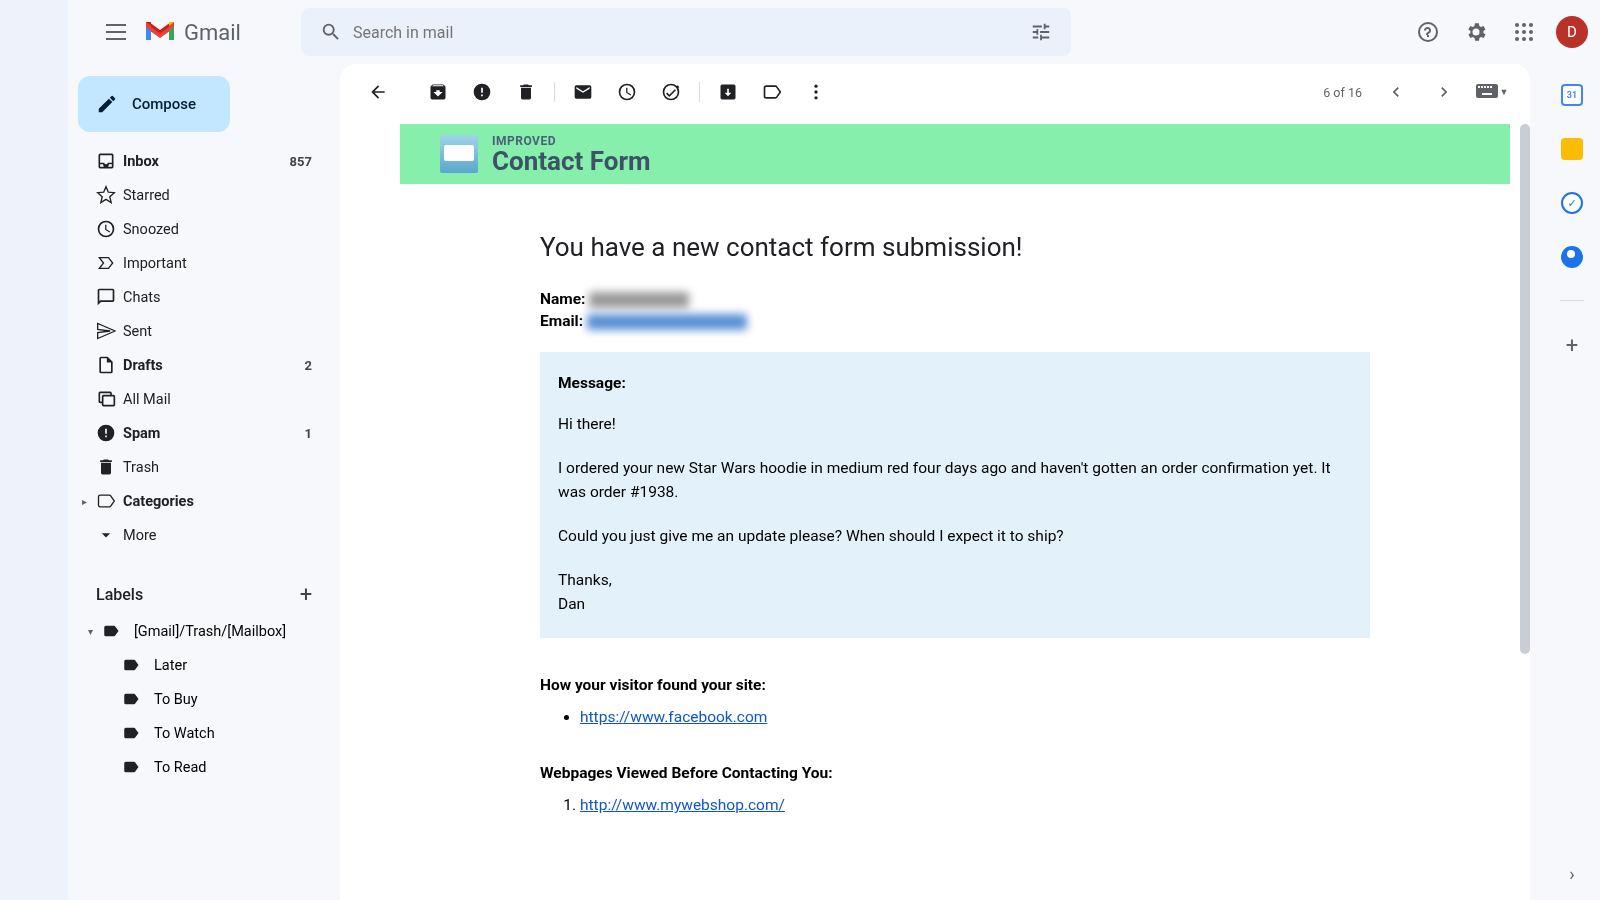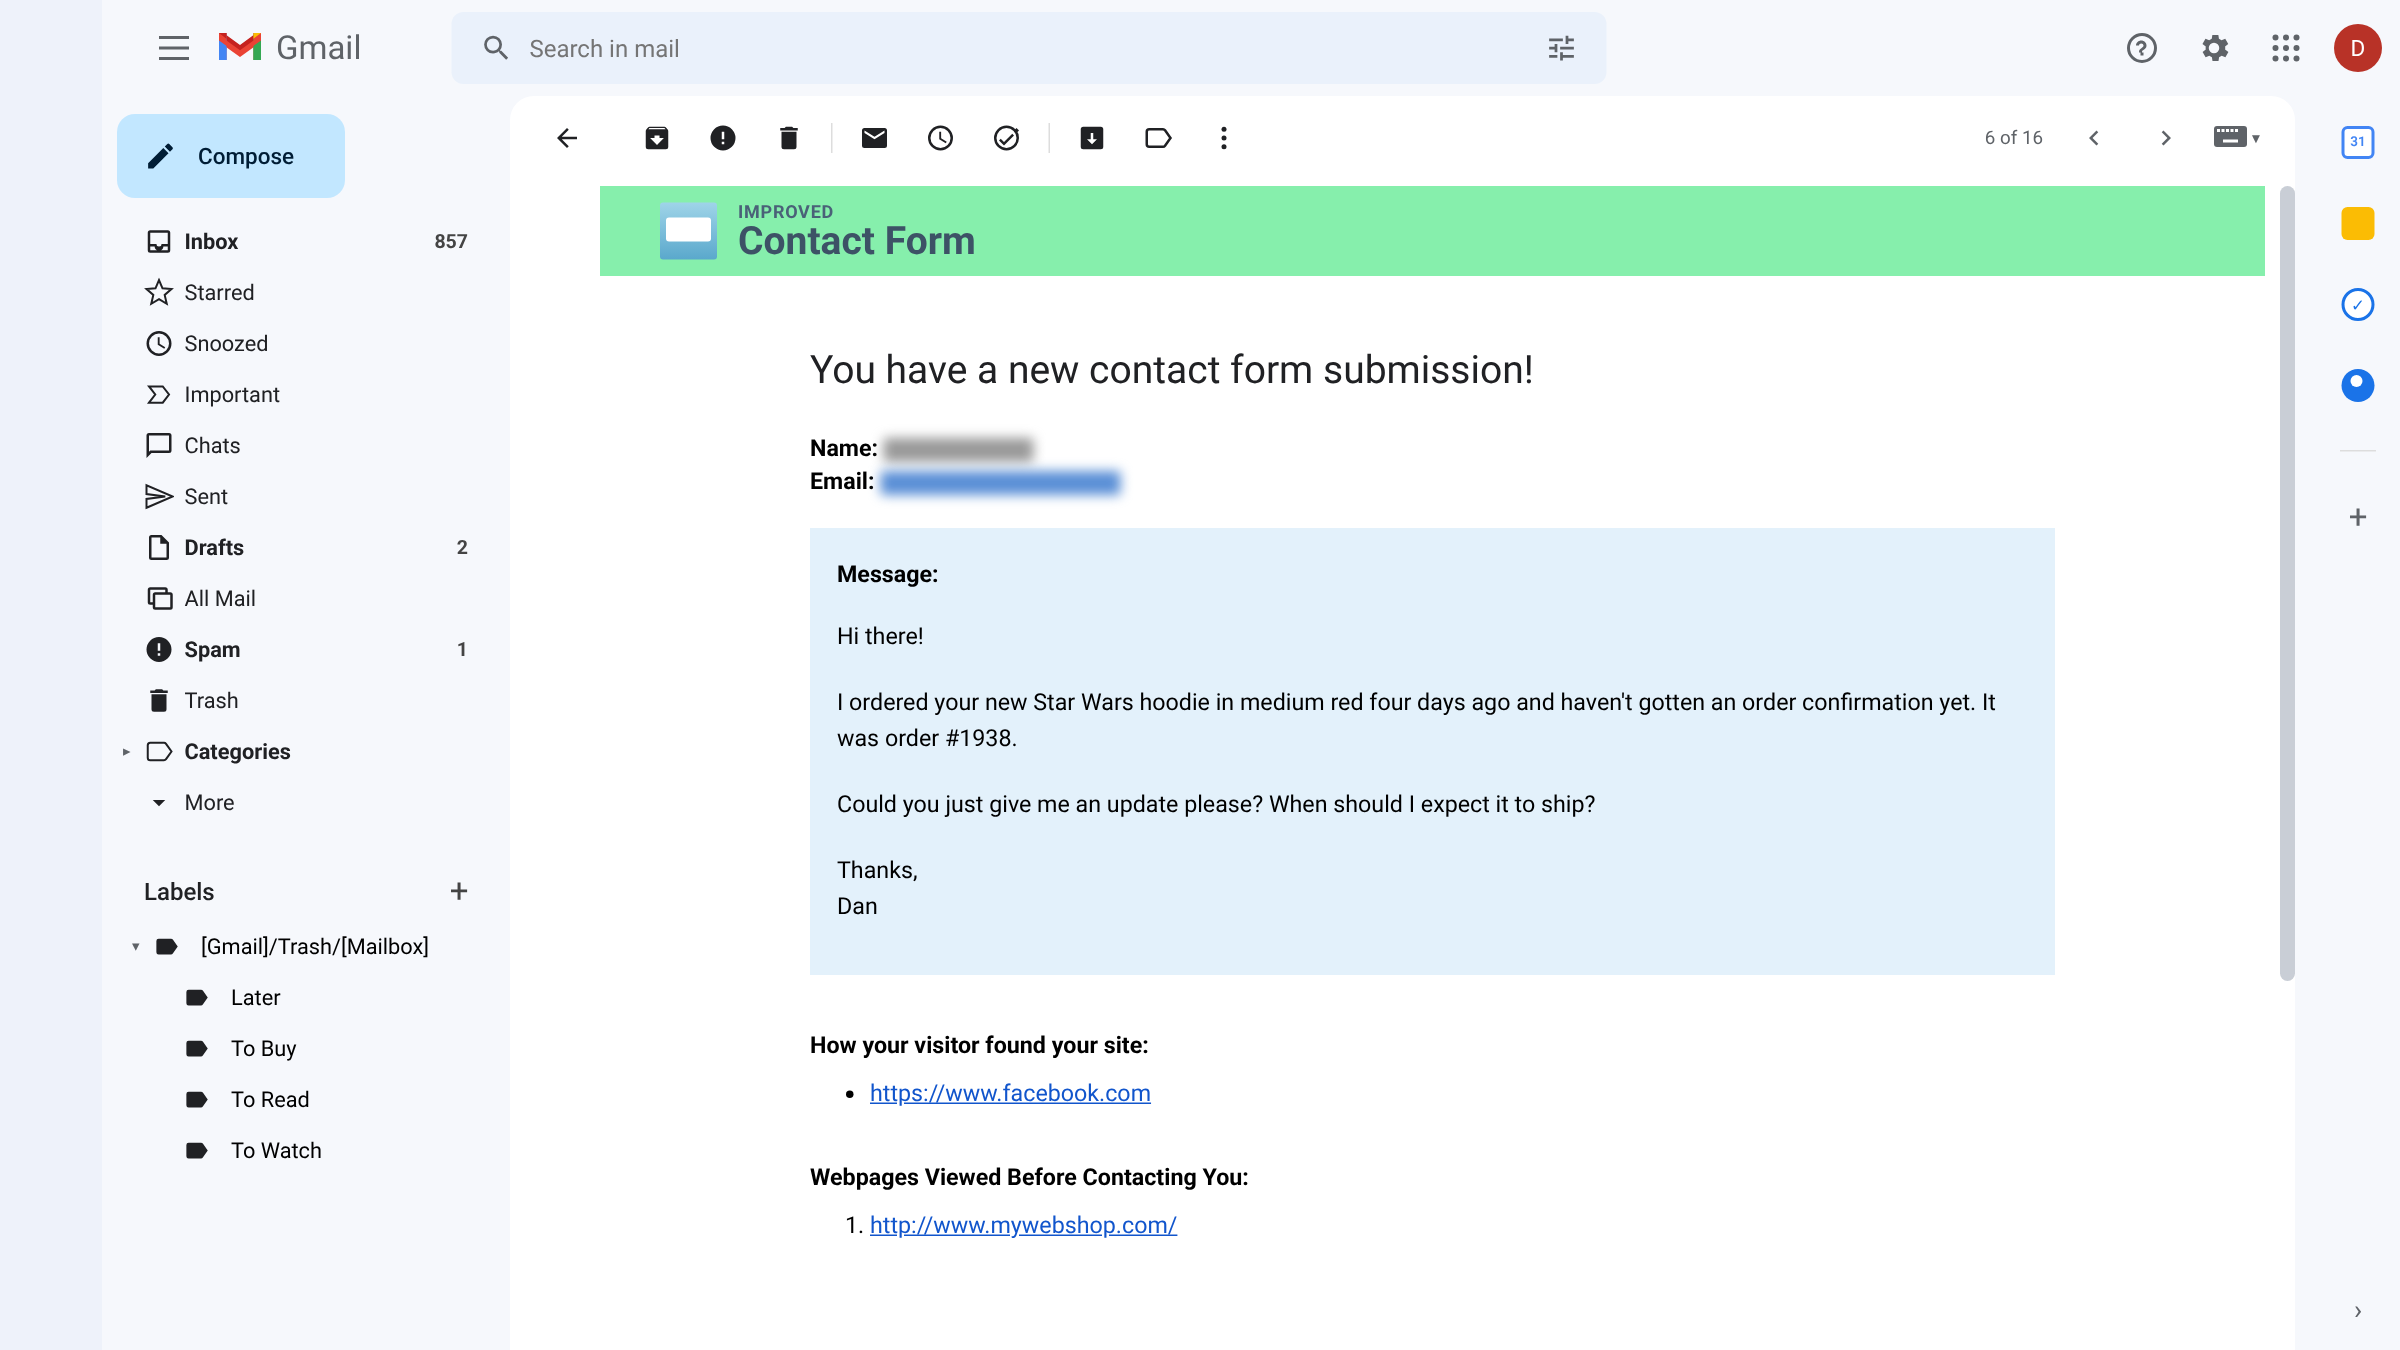--- a/index.html
+++ b/index.html
@@ -293,30 +293,30 @@
         </span>
         <span class="label-text">To Buy</span>
       </div>
       <div class="label-item sub-label">
         <span class="label-caret"></span>
         <span class="label-icon">
           <svg width="18" height="18" viewBox="0 0 24 24">
             <path d="M17.63 5.84A2 2 0 0016 5H5a2 2 0 00-2 2v10a2 2 0 002 2h11a2 2 0 001.63-.84L22 12z" fill="#202124"></path>
           </svg>
         </span>
-        <span class="label-text">To Read</span>
+        <span class="label-text">To Watch</span>
       </div>
       <div class="label-item sub-label">
         <span class="label-caret"></span>
         <span class="label-icon">
           <svg width="18" height="18" viewBox="0 0 24 24">
             <path d="M17.63 5.84A2 2 0 0016 5H5a2 2 0 00-2 2v10a2 2 0 002 2h11a2 2 0 001.63-.84L22 12z" fill="#202124"></path>
           </svg>
         </span>
-        <span class="label-text">To Watch</span>
+        <span class="label-text">To Read</span>
       </div>
     </div>
 </div>
 
 <div class="main">
   <div class="main-inner">
     <div class="toolbar">
       <div class="tb-btn">
           <svg width="20" height="20" viewBox="0 0 24 24">
             <path d="M20 11H7.83l5.59-5.59L12 4l-8 8 8 8 1.41-1.41L7.83 13H20z" fill="#202124"></path>
@@ -410,21 +410,21 @@
       </div>
       <div class="email-body">
         <div class="subject">You have a new contact form submission!</div>
         <div class="field-row"><span class="field-label">Name:</span> <span class="redact name"></span></div>
         <div class="field-row"><span class="field-label">Email:</span> <span class="redact email"></span></div>
         <div class="msg-box">
           <div class="msg-label">Message:</div>
           <p class="msg-p">Hi there!</p>
           <p class="msg-p">I ordered your new Star Wars hoodie in medium red four days ago and haven't gotten an order confirmation yet. It was order #1938.</p>
           <p class="msg-p">Could you just give me an update please? When should I expect it to ship?</p>
-          <p class="msg-p" style="margin-bottom:12px"><span>Thanks,</span><br><span>Dan</span></p>
+          <p class="msg-p" style="margin-bottom:0"><span>Thanks,</span><br><span>Dan</span></p>
         </div>
         <div class="section-h">How your visitor found your site:</div>
         <ul class="link-list">
             <li><a>https://www.facebook.com</a></li>
           </ul>
         <div class="section-h">Webpages Viewed Before Contacting You:</div>
         <ol class="link-list">
             <li><a>http://www.mywebshop.com/</a></li>
           </ol>
       </div>

